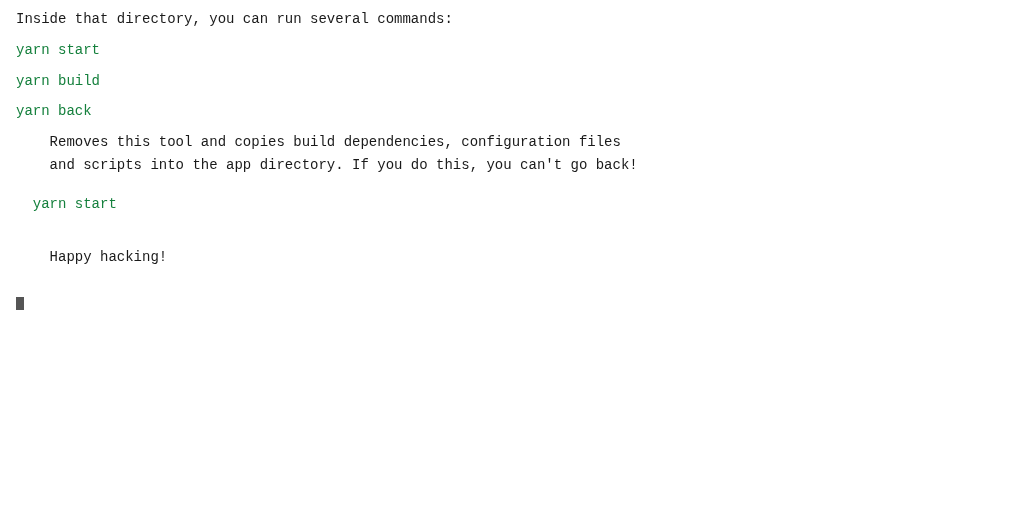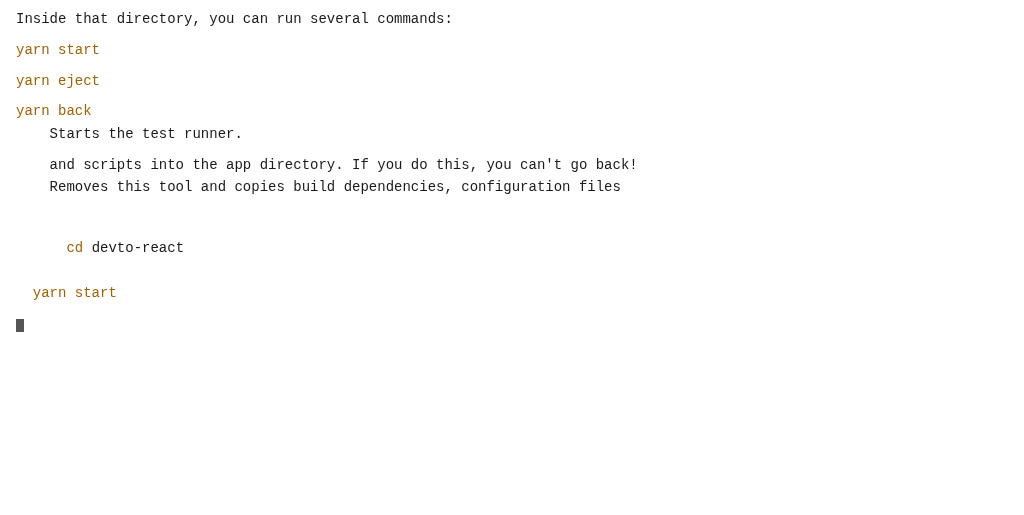--- a/index.html
+++ b/index.html
@@ -27,21 +27,21 @@
     .line {
       white-space: pre;
       display: block;
     }
 
     .text-normal {
       color: #1a1a1a;
     }
 
     .text-cyan {
-      color: #a16207;
+      color: #15803d;
     }
 
     .indent {
       margin-left: 2ch;
     }
 
     .spacer {
       display: block;
       height: 0.6em;
     }
@@ -60,40 +60,39 @@
 <div class="content-block">
 
   <span class="line text-normal">Inside that directory, you can run several commands:</span>
 
   <span class="spacer"></span>
 
   <span class="line text-cyan">yarn start</span>
 
   <span class="spacer"></span>
 
-  <span class="line text-cyan">yarn eject</span>
+  <span class="line text-cyan">yarn build</span>
 
   <span class="spacer"></span>
 
   <span class="line text-cyan">yarn back</span>
-  <span class="line text-normal indent">  Starts the test runner.</span>
 
   <span class="spacer"></span>
 
+  <span class="line text-normal indent">  Removes this tool and copies build dependencies, configuration files</span>
   <span class="line text-normal indent">  and scripts into the app directory. If you do this, you can't go back!</span>
-  <span class="line text-normal indent">  Removes this tool and copies build dependencies, configuration files</span>
 
   <span class="spacer"></span>
 
 
   <span class="spacer"></span>
 
-  <span class="line">
-    <span class="text-cyan">  cd </span><span class="text-normal">devto-react</span>
-  </span>
   <span class="line text-cyan">  <span>yarn start</span></span>
 
   <span class="spacer"></span>
 
+  <span class="line text-normal">
+    <span>Happy hacking!</span>
+  </span>
 
   <span class="cursor"></span>
 
 </div>
 
 </body></html>

